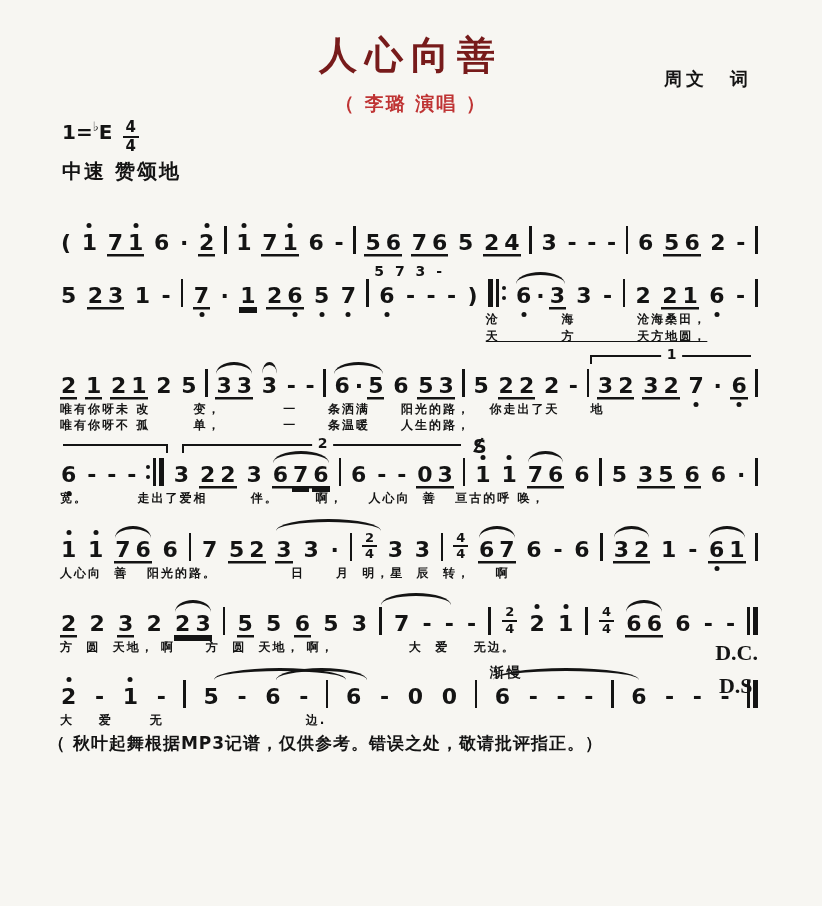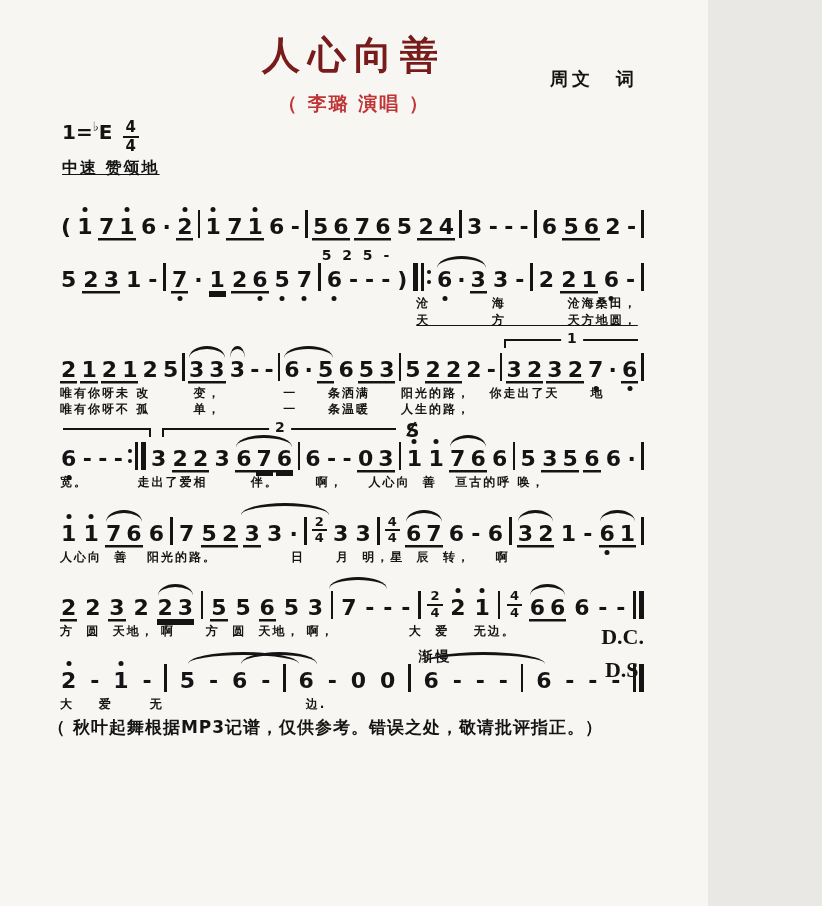--- a/index.html
+++ b/index.html
@@ -1,30 +1,30 @@
 <!DOCTYPE html>
 <html><head>
 <meta charset="utf-8">
 <style>
   :root{ --paper:#f7f6f2; --ink:#141414; --title:#771b1b; --sub:#bf3434; }
   *{margin:0;padding:0;box-sizing:border-box;}
   html,body{background:#e9e8e4;}
-  .page{position:relative;width:708px;height:906px;background:var(--paper);
+  .page{position:relative;width:822px;height:906px;background:var(--paper);
         font-family:"DejaVu Sans","Liberation Sans",sans-serif;color:var(--ink);overflow:hidden;}
   
   .header{position:relative;padding-top:30px;}
   .title{text-align:center;font-size:38px;font-weight:bold;letter-spacing:8px;color:var(--title);}
   .subtitle{text-align:center;font-size:19px;font-weight:bold;letter-spacing:2px;color:var(--sub);margin-top:10px;}
   .credits{position:absolute;right:70px;top:62px;text-align:right;font-size:18px;font-weight:bold;letter-spacing:4px;line-height:1.9;}
   .keyrow{display:flex;gap:10px;margin:2px 0 0 62px;font-size:20px;font-weight:bold;}
   .flat{vertical-align:super;font-size:13px;}
   .ts{display:inline-flex;flex-direction:column;align-items:center;font-size:13px;font-weight:bold;line-height:1.1;}
   .ts .num{border-bottom:2px solid var(--ink);padding:0 3px;}
   .keyrow .ts{font-size:15px;}
-  .tempo{margin:4px 0 4px 62px;font-size:16px;font-weight:bold;letter-spacing:2px;text-decoration:underline;}
+  .tempo{margin:4px 0 14px 62px;font-size:20px;font-weight:bold;letter-spacing:2px;}
   
   .score{padding:6px 64px 0 60px;}
   .sline{position:relative;padding-top:21px;margin-bottom:3px;}
   .notes-row{display:flex;justify-content:space-between;align-items:flex-end;font-size:22px;font-weight:bold;line-height:1;margin-bottom:4px;}
   .note{position:relative;display:inline-block;padding:0 1px;}
   .ng{display:inline-block;line-height:1;}
   .note.u1{box-shadow:0 2.5px 0 var(--ink);}
   .note.u2{box-shadow:0 2.5px 0 var(--ink),0 6px 0 var(--ink);}
   .grp{position:relative;display:inline-flex;align-items:flex-end;gap:3px;}
   .grp.u1{box-shadow:0 2.5px 0 var(--ink);}
@@ -156,21 +156,21 @@
           <span class="note u2"><span class="ng">1</span></span>
           <span class="grp u1">
             <span class="note"><span class="ng">2</span></span>
             <span class="note"><span class="ng">6</span><i class="od bot"></i></span>
           </span>
           <span class="note"><span class="ng">5</span><i class="od bot"></i></span>
           <span class="note"><span class="ng">7</span><i class="od bot"></i></span>
           <span class="bar">
             <span class="bl"></span>
           </span>
-          <span class="note"><span class="ng">6</span><i class="od bot"></i><span class="above">5 2 5 -</span></span>
+          <span class="note"><span class="ng">6</span><i class="od bot"></i><span class="above">5 7 3 -</span></span>
           <span class="note"><span class="ng">-</span></span>
           <span class="note"><span class="ng">-</span></span>
           <span class="note"><span class="ng">-</span></span>
           <span class="note"><span class="ng">)</span></span>
           <span class="bar">
             <span class="bl thick"></span>
             <span class="bl"></span>
             <span class="rdots">
               <i></i>
               <i></i>

